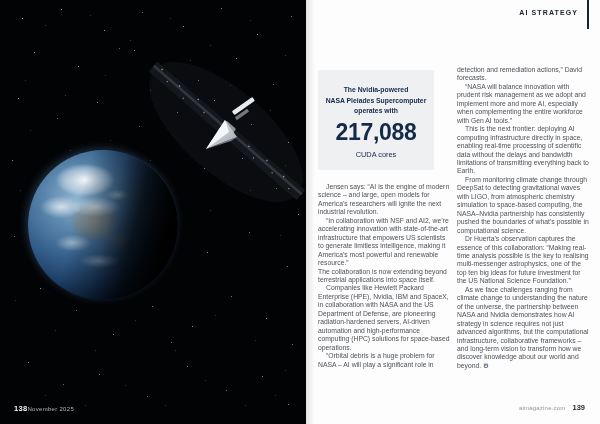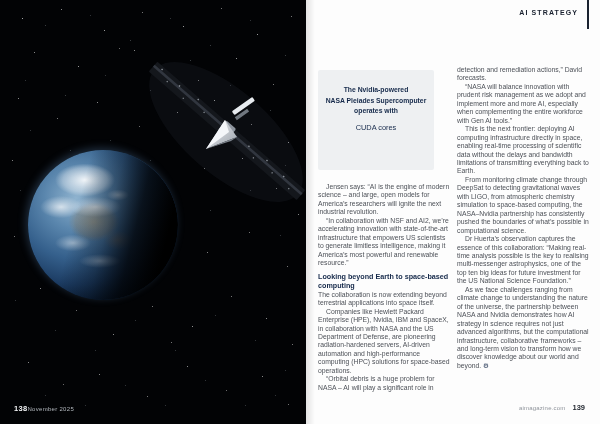--- a/index.html
+++ b/index.html
@@ -139,27 +139,27 @@
   <div class="rpage">
     <div class="toptag">AI STRATEGY</div>
     <div class="topbar"></div>
 
     <div class="callout">
       <div class="intro">
         <div>The Nvidia-powered</div>
         <div>NASA Pleiades Supercomputer</div>
         <div>operates with</div>
       </div>
+      <div class="stat">217,088</div>
       <div class="cap">CUDA cores</div>
     </div>
 
     <div class="col col1">
       <p class="ind">Jensen says: “AI is the engine of modern science – and large, open models for America’s researchers will ignite the next industrial revolution.</p>
       <p class="ind">“In collaboration with NSF and AI2, we’re accelerating innovation with state-of-the-art infrastructure that empowers US scientists to generate limitless intelligence, making it America’s most powerful and renewable resource.”</p>
-      <h3>Looking beyond Earth to space-based computing</h3>
       <p>The collaboration is now extending beyond terrestrial applications into space itself.</p>
       <p class="ind">Companies like Hewlett Packard Enterprise (HPE), Nvidia, IBM and SpaceX, in collaboration with NASA and the US Department of Defense, are pioneering radiation-hardened servers, AI-driven automation and high-performance computing (HPC) solutions for space-based operations.</p>
       <p class="ind">“Orbital debris is a huge problem for NASA – AI will play a significant role in</p>
     </div>
 
     <div class="col col2">
       <p>detection and remediation actions,” David forecasts.</p>
       <p class="ind">“NASA will balance innovation with prudent risk management as we adopt and implement more and more AI, especially when complementing the entire workforce with Gen AI tools.”</p>
       <p class="ind">This is the next frontier: deploying AI computing infrastructure directly in space, enabling real-time processing of scientific data without the delays and bandwidth limitations of transmitting everything back to Earth.</p>
       <p class="ind">From monitoring climate change through DeepSat to detecting gravitational waves with LIGO, from atmospheric chemistry simulation to space-based computing, the NASA–Nvidia partnership has consistently pushed the boundaries of what’s possible in computational science.</p>

